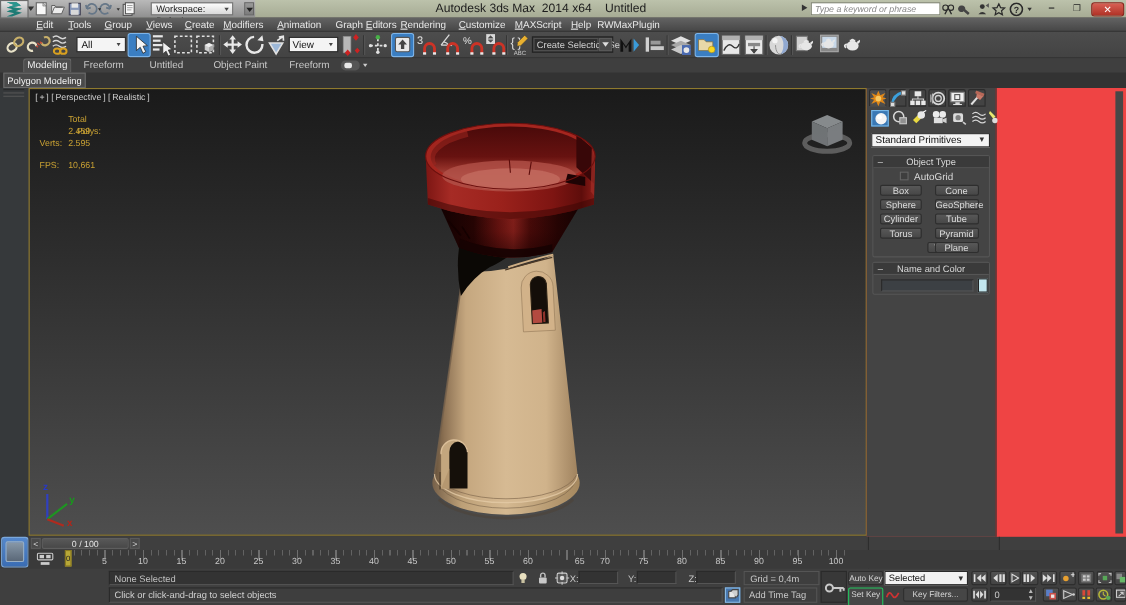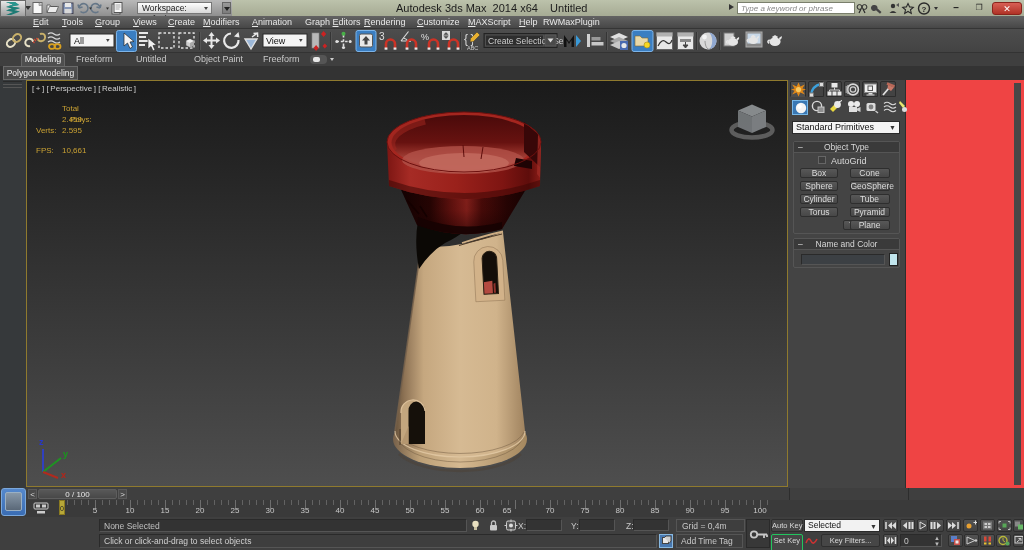--- a/index.html
+++ b/index.html
@@ -648,21 +648,21 @@
       <span class="rlab" style="left:106px">15</span>
       <span class="rlab" style="left:141px">20</span>
       <span class="rlab" style="left:176px">25</span>
       <span class="rlab" style="left:211px">30</span>
       <span class="rlab" style="left:246px">35</span>
       <span class="rlab" style="left:281px">40</span>
       <span class="rlab" style="left:316px">45</span>
       <span class="rlab" style="left:351px">50</span>
       <span class="rlab" style="left:386px">55</span>
       <span class="rlab" style="left:421px">60</span>
-      <span class="rlab" style="left:448px">65</span>
+      <span class="rlab" style="left:468px">65</span>
       <span class="rlab" style="left:491px">70</span>
       <span class="rlab" style="left:526px">75</span>
       <span class="rlab" style="left:561px">80</span>
       <span class="rlab" style="left:596px">85</span>
       <span class="rlab" style="left:631px">90</span>
       <span class="rlab" style="left:666px">95</span>
       <span class="rlab" style="left:701px">100</span>
   </div>
   <div class="abs" style="left:33px;top:0px;width:6px;height:15px;background:#b8a838;border:1px solid #8a7a20;color:#222;font-size:7px;text-align:center;line-height:15px;">0</div>
 </div>

